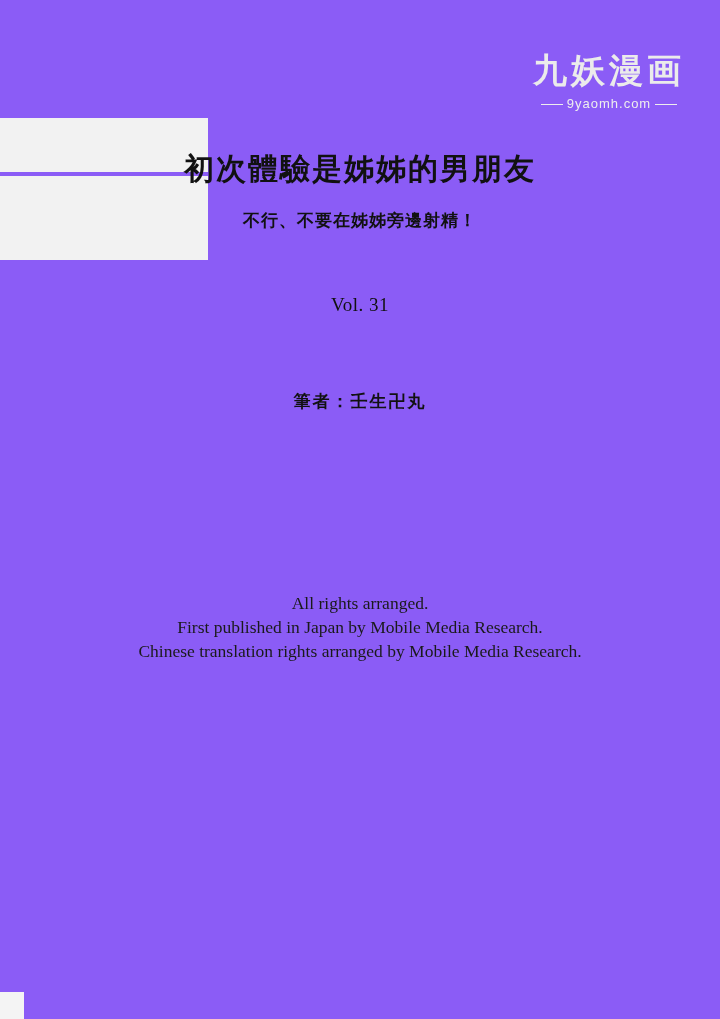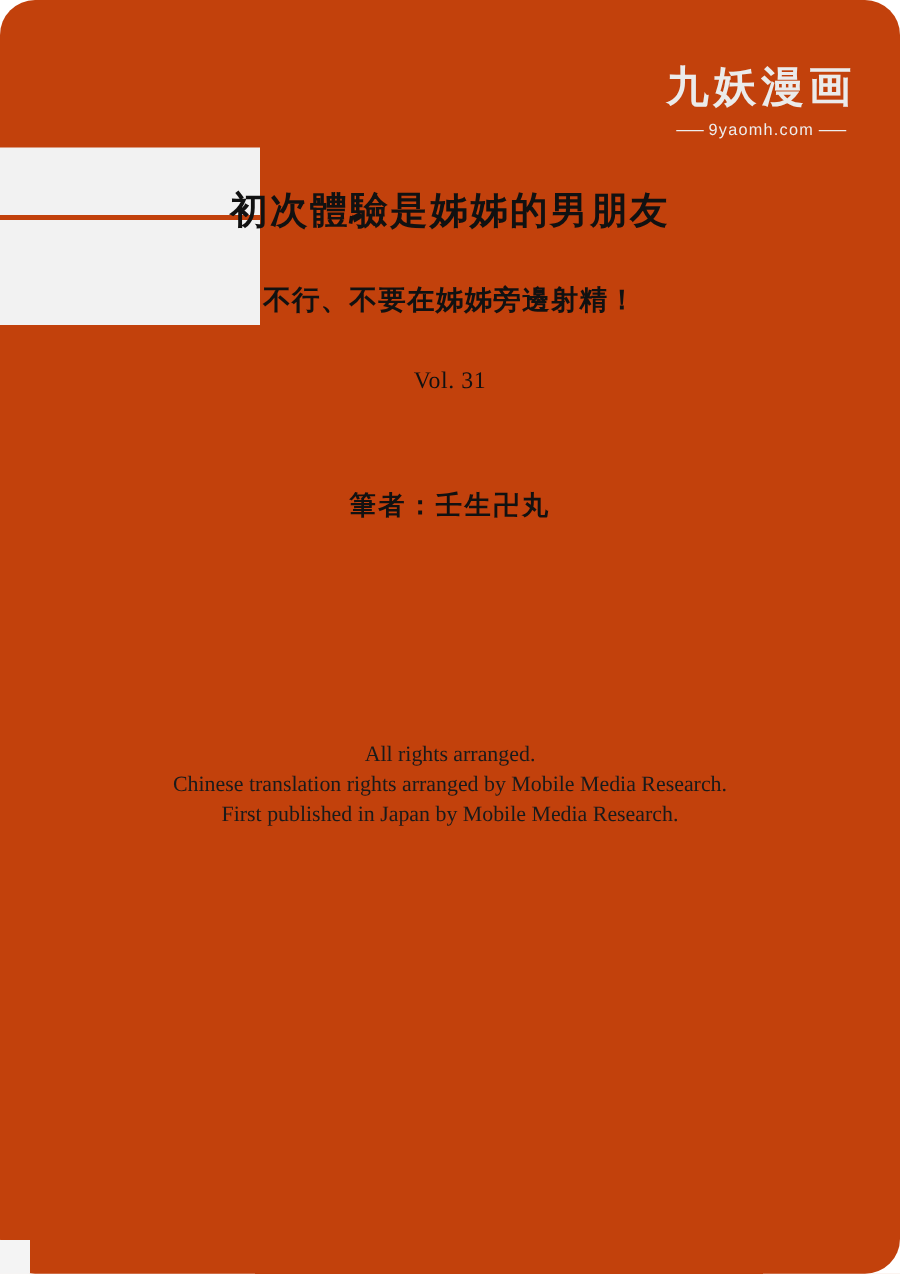--- a/index.html
+++ b/index.html
@@ -12,22 +12,21 @@
     height: 1019px;
     position: relative;
     overflow: hidden;
     font-family: "Liberation Serif", serif;
     color: #1a1a1a;
   }
 
   .page {
     position: absolute;
     inset: 0;
-    background: #c2410c;
-    border-radius: 28px;
+    background: #8b5cf6;
   }
 
   
   .smudge {
     position: absolute;
     background: #f2f2f2;
   }
   .smudge-a { left: 0; top: 118px; width: 208px; height: 54px; }
   .smudge-b { left: 0; top: 176px; width: 208px; height: 84px; }
   .smudge-c { left: 0; top: 992px; width: 24px; height: 27px; background:#f4f4f4; }
@@ -81,23 +80,23 @@
   }
   .main-title {
     font-family: "DejaVu Sans", sans-serif;
     font-size: 30px;
     font-weight: 700;
     letter-spacing: 2px;
     color: #111111;
     line-height: 1.25;
   }
   .sub-title {
-    margin-top: 37px;
+    margin-top: 21px;
     font-family: "DejaVu Sans", sans-serif;
-    font-size: 22px;
+    font-size: 17px;
     font-weight: 700;
     letter-spacing: 1px;
     color: #111111;
   }
 
   .volume {
     position: absolute;
     left: 0;
     right: 0;
     top: 294px;
@@ -109,21 +108,21 @@
     letter-spacing: 0.5px;
   }
 
   .author {
     position: absolute;
     left: 0;
     right: 0;
     top: 390px;
     text-align: center;
     font-family: "DejaVu Sans", sans-serif;
-    font-size: 21px;
+    font-size: 17px;
     font-weight: 700;
     color: #111111;
     letter-spacing: 2px;
   }
 
   .copyright {
     position: absolute;
     left: 0;
     right: 0;
     top: 591px;
@@ -153,17 +152,17 @@
     <div class="main-title">初次體驗是姊姊的男朋友</div>
     <div class="sub-title">不行、不要在姊姊旁邊射精！</div>
   </div>
 
   <div class="volume">Vol. 31</div>
 
   <div class="author">筆者：壬生卍丸</div>
 
   <div class="copyright">
     <div>All rights arranged.</div>
+    <div>First published in Japan by Mobile Media Research.</div>
     <div>Chinese translation rights arranged by Mobile Media Research.</div>
-    <div>First published in Japan by Mobile Media Research.</div>
   </div>
 
 </div>
 
 </body></html>

